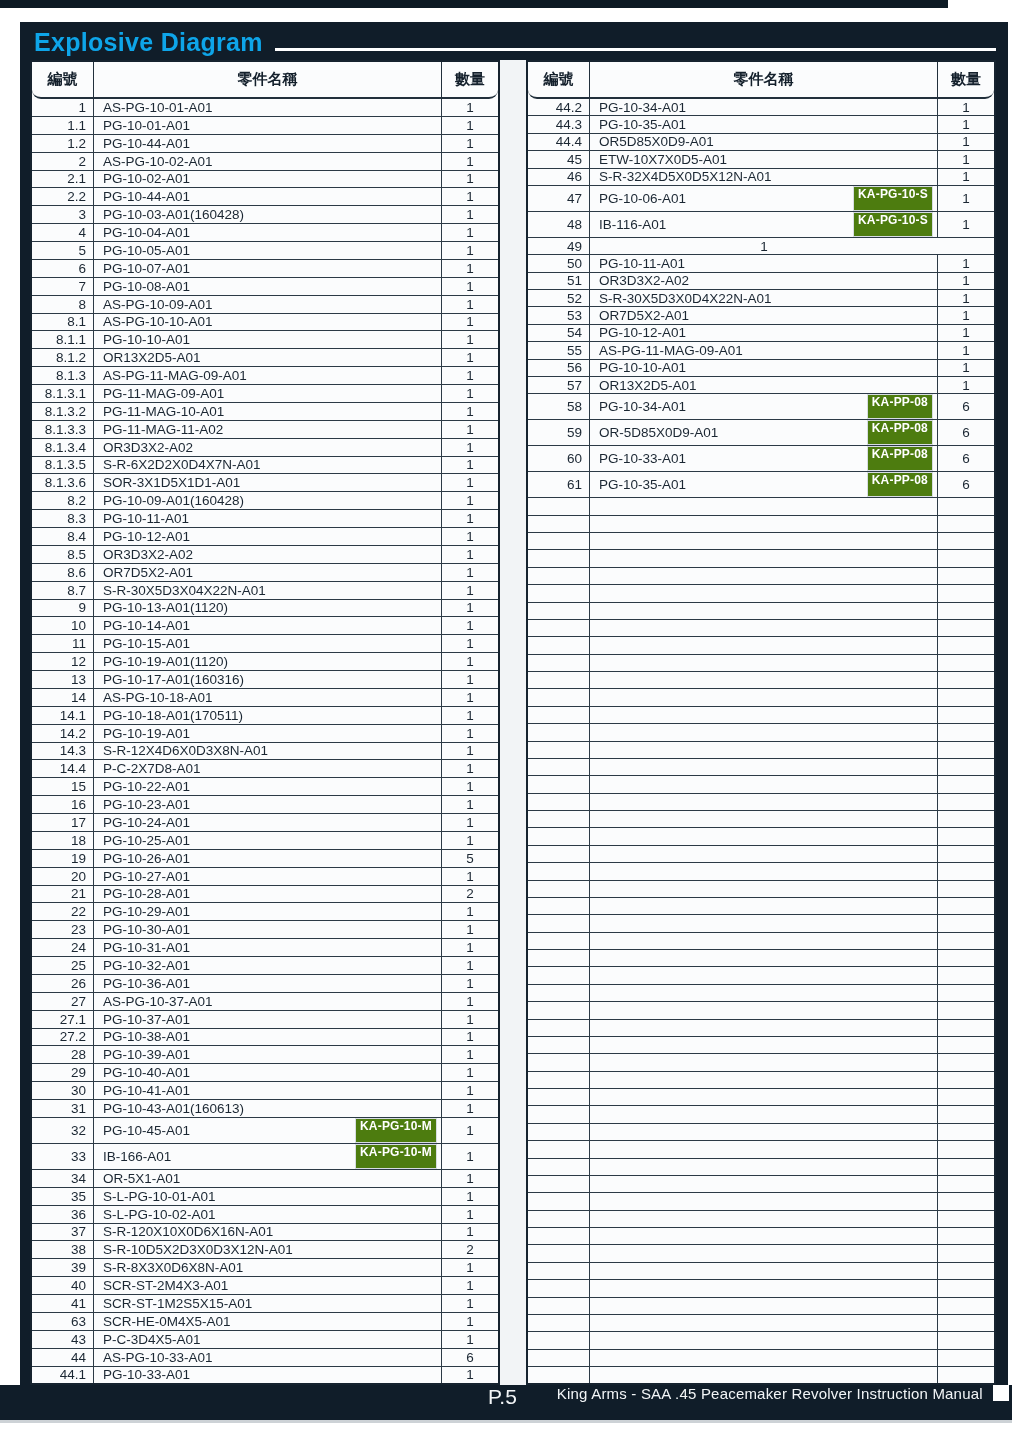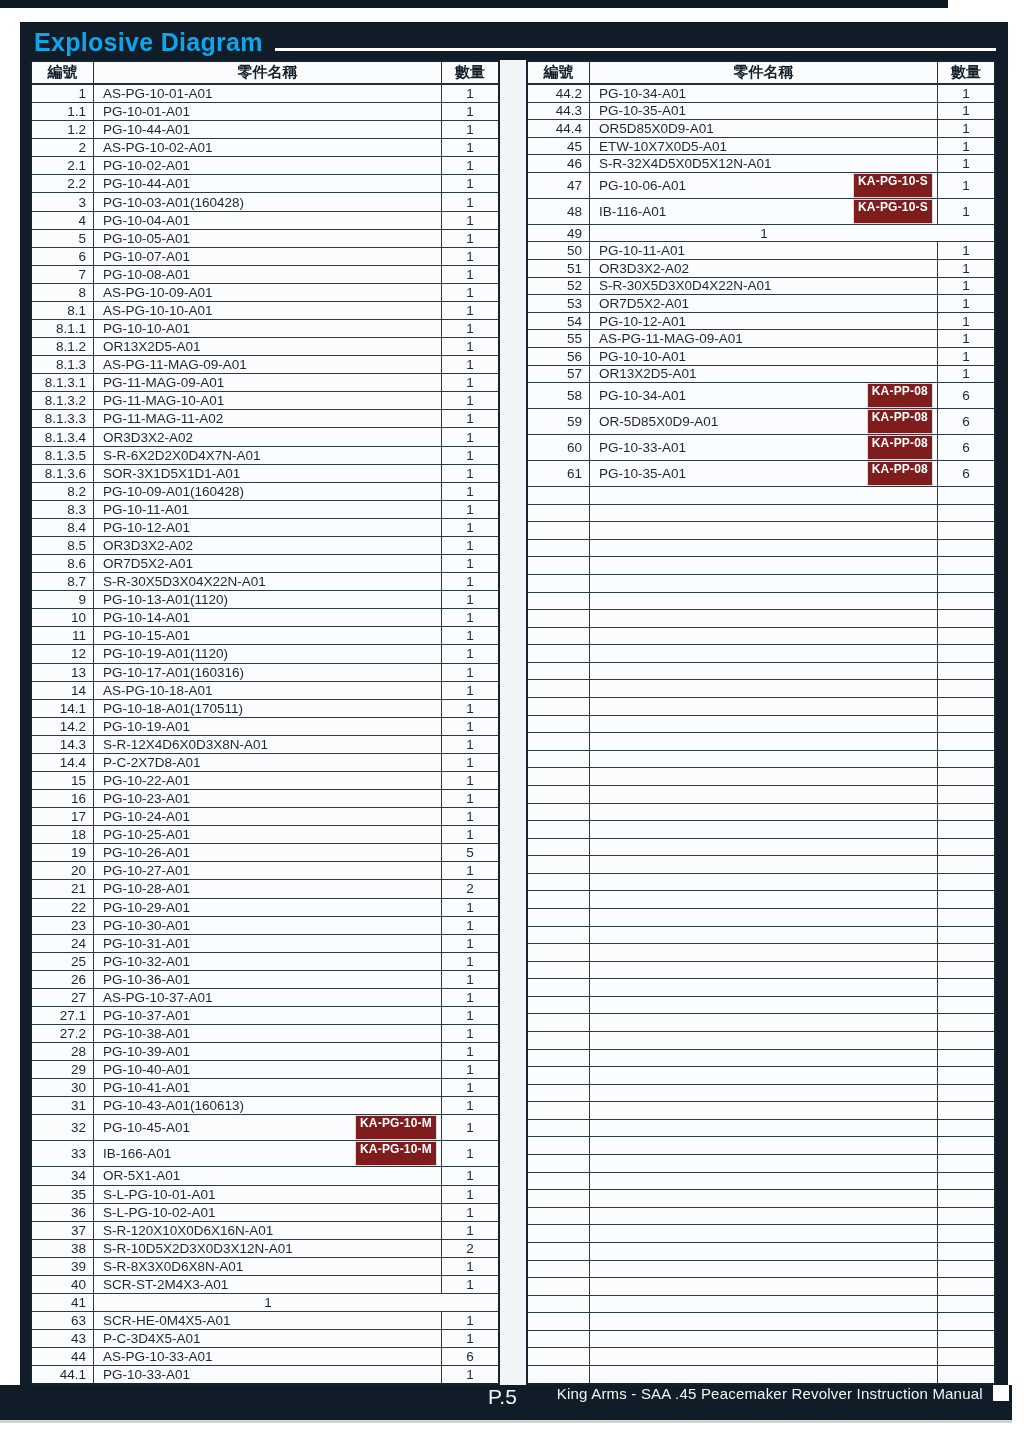--- a/index.html
+++ b/index.html
@@ -12,33 +12,33 @@
   .panel { position:absolute; left:20px; top:22px; width:988px; height:1363px; background:#101d29; }
 
   .titlebar { display:flex; align-items:center; height:38px; padding:2px 12px 0 14px; }
   .title { color:#0ea5e9; font-weight:bold; font-size:25px; letter-spacing:0.3px; white-space:nowrap; }
   .title-rule { flex:1; height:3px; background:#ffffff; margin-left:12px; margin-top:14px; }
 
   .content { position:absolute; left:10px; top:38px; width:966px; height:1325px; background:#f7f9fa; display:flex; }
   .parts-table { flex:1; display:flex; flex-direction:column; border:2px solid #16232f; background:#fbfcfd; }
   .tables-gap { width:26px; background:#f2f4f6; }
 
-  .thead { display:grid; grid-template-columns:62px 1fr 56px; height:23px; border-bottom:2px solid #22303c; }
+  .thead { display:grid; grid-template-columns:62px 1fr 56px; height:37px; border-bottom:2px solid #22303c;border-radius:9px; }
   .thead > div { display:flex; align-items:center; justify-content:center; font-weight:bold; font-size:15px; color:#14202c; }
   .thead > div:nth-child(1), .thead > div:nth-child(2) { border-right:1.5px solid #22303c; }
 
   .tbody { flex:1; display:flex; flex-direction:column; }
   .trow { flex:1; display:grid; grid-template-columns:62px 1fr 56px; border-top:1px solid #2c3a46; }
   .trow:first-child { border-top:none; }
   .cell-id { display:flex; align-items:center; justify-content:flex-end; padding-right:7px;
              border-right:1.5px solid #2c3a46; font-size:13.5px; color:#1b2733; }
   .cell-name { display:flex; align-items:center; justify-content:space-between; padding:0 4px 0 9px;
                border-right:1.5px solid #2c3a46; font-size:13.5px; color:#1b2733; white-space:nowrap; overflow:hidden; }
   .cell-qty { display:flex; align-items:center; justify-content:center; font-size:13.5px; color:#1b2733; }
-  .kit-badge { background:#7f1d1d; color:#ffffff; border:1px solid #d7dde2; font-size:12px;
+  .kit-badge { background:#4d7c0f; color:#ffffff; border:1px solid #d7dde2; font-size:12px;
                line-height:14px; padding:0 4px 9px 4px; font-weight:bold; letter-spacing:0.2px; }
 
   .footer { position:absolute; left:0; top:1385px; width:1012px; height:38px; background:#101d29;
             display:flex; align-items:flex-start; border-bottom:3px solid #cdd2d6; }
   .footer-page { color:#f2f5f7; font-size:21px; margin-left:488px; }
   .footer-text { color:#f2f5f7; font-size:15px; margin-left:40px; letter-spacing:0.2px; }
   .footer-square { width:16px; height:16px; background:#ffffff; margin-left:10px; }
 </style>
 </head>
 <body>
@@ -520,20 +520,23 @@
             </div>
             <div class="trow">
               <div class="cell-id">40</div>
               <div class="cell-name">
                 <span>SCR-ST-2M4X3-A01</span>
               </div>
               <div class="cell-qty">1</div>
             </div>
             <div class="trow">
               <div class="cell-id">41</div>
+              <div class="cell-name">
+                <span>SCR-ST-1M2S5X15-A01</span>
+              </div>
               <div class="cell-qty">1</div>
             </div>
             <div class="trow">
               <div class="cell-id">63</div>
               <div class="cell-name">
                 <span>SCR-HE-0M4X5-A01</span>
               </div>
               <div class="cell-qty">1</div>
             </div>
             <div class="trow">

